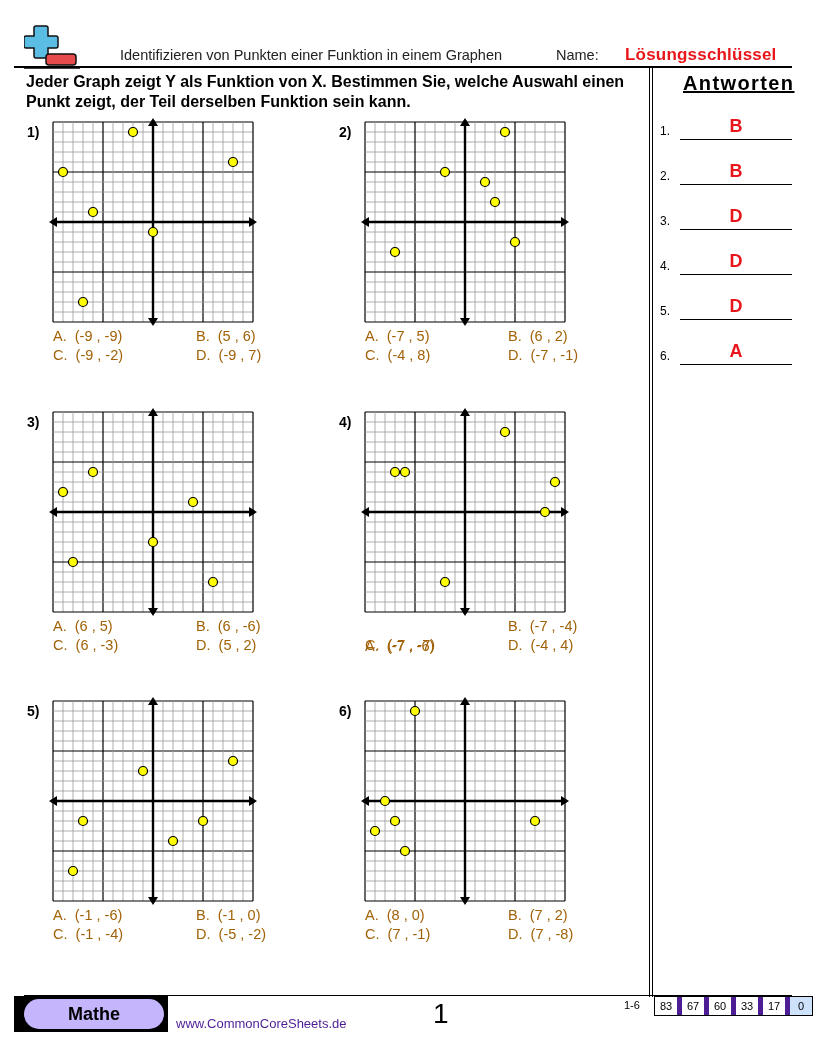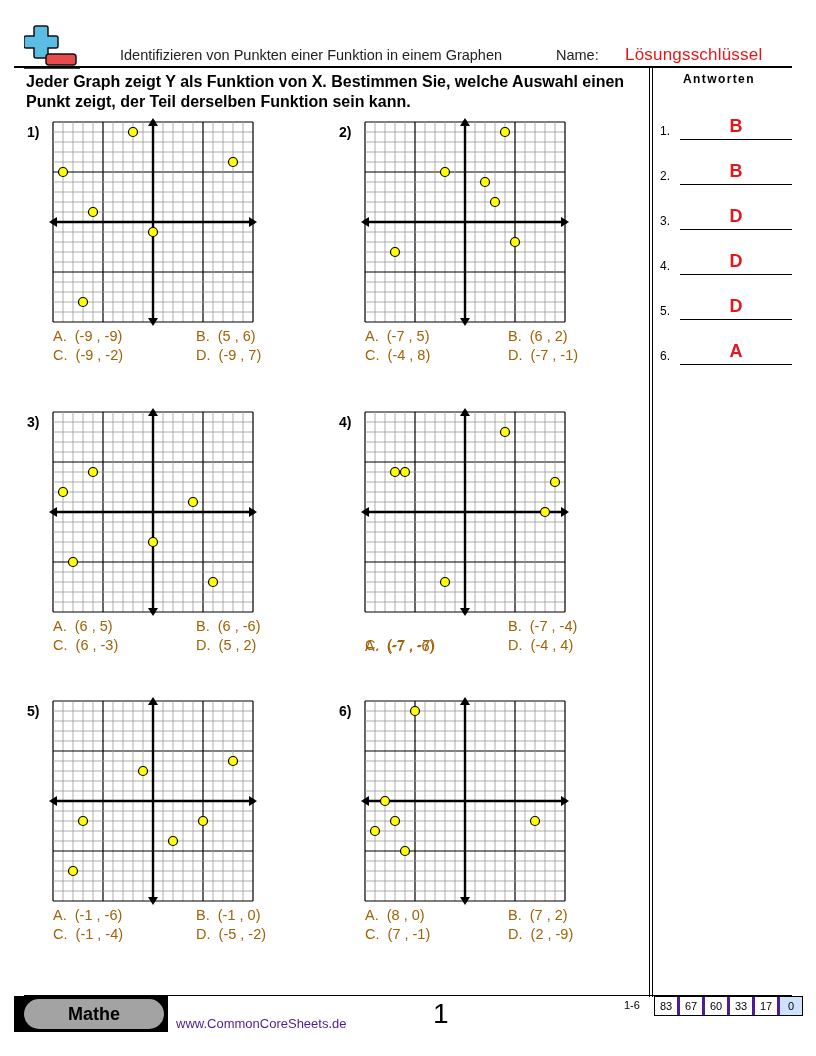--- a/index.html
+++ b/index.html
@@ -1,40 +1,40 @@
 <!DOCTYPE html>
 <html><head>
 <meta charset="utf-8">
 <style>
   html, body { margin: 0; padding: 0; background: #fff; }
   body { width: 816px; height: 1056px; position: relative; overflow: hidden; font-family: "Liberation Sans", sans-serif; color: #000; }
   .abs { position: absolute; }
   .logo { left: 24px; top: 24px; width: 56px; height: 46px; }
   .header-title { left: 120px; top: 47px; font-size: 14.5px; color: #222; white-space: nowrap; }
   .name-label { left: 556px; top: 47px; font-size: 14.5px; color: #222; }
-  .name-value { left: 625px; top: 45px; font-size: 17px; font-weight: normal; color: #e8161b; letter-spacing: 0.2px; }
+  .name-value { left: 625px; top: 45px; font-size: 17px; font-weight: bold; color: #e8161b; letter-spacing: 0.2px; }
   .header-rule { left: 14px; top: 66px; width: 778px; height: 2px; background: #000; }
   .instructions { left: 26px; top: 72px; width: 615px; font-size: 16px; font-weight: bold; line-height: 20px; }
   .vdivider { left: 649px; top: 67px; width: 1px; height: 930px; background: #000; box-shadow: 3px 0 0 #000; }
-  .answers-title { left: 683px; top: 72px; font-size: 12px; font-weight: bold; letter-spacing: 1.4px; }
+  .answers-title { left: 683px; top: 72px; font-size: 20px; font-weight: bold; text-decoration: underline; letter-spacing: 1.4px; }
   .answer-row { left: 660px; width: 132px; height: 24px; }
   .answer-num { position: absolute; left: 0; bottom: 2px; font-size: 12px; }
   .answer-line { position: absolute; left: 20px; right: 0; bottom: 0; height: 1px; background: #000; }
   .answer-val { position: absolute; left: 20px; right: 0; bottom: 3px; text-align: center; font-size: 18px; font-weight: bold; color: #e8161b; }
   .problem-num { font-size: 14px; font-weight: bold; }
   .graph { width: 200px; height: 200px; }
   .choice { font-size: 14.5px; white-space: pre; color: #a16207; }
   .footer-rule { left: 24px; top: 995px; width: 768px; height: 1px; background: #000; }
   .footer-black { left: 14px; top: 996px; width: 154px; height: 36px; background: #000; }
-  .footer-pill { left: 24px; top: 999px; width: 140px; height: 30px; background: #a3a3a3; border-radius: 15px; text-align: center; font-weight: bold; font-size: 18px; line-height: 30px; }
+  .footer-pill { left: 24px; top: 999px; width: 140px; height: 30px; background: #c4b5fd; border-radius: 15px; text-align: center; font-weight: bold; font-size: 18px; line-height: 30px; }
   .footer-url { left: 176px; top: 1016px; font-size: 13px; color: #4c1d95; }
   .footer-page { left: 433px; top: 998px; font-size: 28px; }
   .score-label { left: 624px; top: 999px; font-size: 11px; }
   .score-table { left: 654px; top: 996px; display: flex; border: 1px solid #000; }
-  .score-cell { width: 22px; height: 18px; font-size: 11px; text-align: center; line-height: 18px; border-left: 3px solid #4c1d95; }
+  .score-cell { width: 22px; height: 18px; font-size: 11px; text-align: center; line-height: 18px; border-left: 5px solid #4c1d95; }
   .score-cell:first-child { border-left: none; }
   .score-cell.hl { background: #cfe2fb; }
 </style>
 </head>
 <body>
 
 <svg class="abs logo" viewBox="0 0 56 46">
   <path d="M12 2 h10 a2 2 0 0 1 2 2 v8 h8 a2 2 0 0 1 2 2 v8 a2 2 0 0 1 -2 2 h-8 v8 a2 2 0 0 1 -2 2 h-10 a2 2 0 0 1 -2 -2 v-8 h-8 a2 2 0 0 1 -2 -2 v-8 a2 2 0 0 1 2 -2 h8 v-8 a2 2 0 0 1 2 -2z" fill="#5bbde4" stroke="#111" stroke-width="1.5"></path>
   <rect x="22" y="30" width="30" height="11" rx="3" fill="#e84b4b" stroke="#111" stroke-width="1.5"></rect>
   <line x1="0" y1="44" x2="56" y2="44" stroke="#000" stroke-width="1.5"></line>
@@ -440,21 +440,21 @@
       <circle cx="50" cy="10" r="4.5" fill="#ffff00" stroke="#000" stroke-width="1.2"></circle>
       <circle cx="20" cy="100" r="4.5" fill="#ffff00" stroke="#000" stroke-width="1.2"></circle>
       <circle cx="30" cy="120" r="4.5" fill="#ffff00" stroke="#000" stroke-width="1.2"></circle>
       <circle cx="10" cy="130" r="4.5" fill="#ffff00" stroke="#000" stroke-width="1.2"></circle>
       <circle cx="40" cy="150" r="4.5" fill="#ffff00" stroke="#000" stroke-width="1.2"></circle>
       <circle cx="170" cy="120" r="4.5" fill="#ffff00" stroke="#000" stroke-width="1.2"></circle>
     </svg>
     <div class="abs choice" style="left: 365px; top: 907px;">A.  (8 , 0)</div>
     <div class="abs choice" style="left: 508px; top: 907px;">B.  (7 , 2)</div>
     <div class="abs choice" style="left: 365px; top: 926px;">C.  (7 , -1)</div>
-    <div class="abs choice" style="left: 508px; top: 926px;">D.  (2 , -9)</div>
+    <div class="abs choice" style="left: 508px; top: 926px;">D.  (7 , -8)</div>
   </div>
 
 <div class="abs footer-rule"></div>
 <div class="abs footer-black"></div>
 <div class="abs footer-pill">Mathe</div>
 <div class="abs footer-url">www.CommonCoreSheets.de</div>
 <div class="abs footer-page">1</div>
 <div class="abs score-label">1-6</div>
 <div class="abs score-table">
   <div class="score-cell">83</div>

